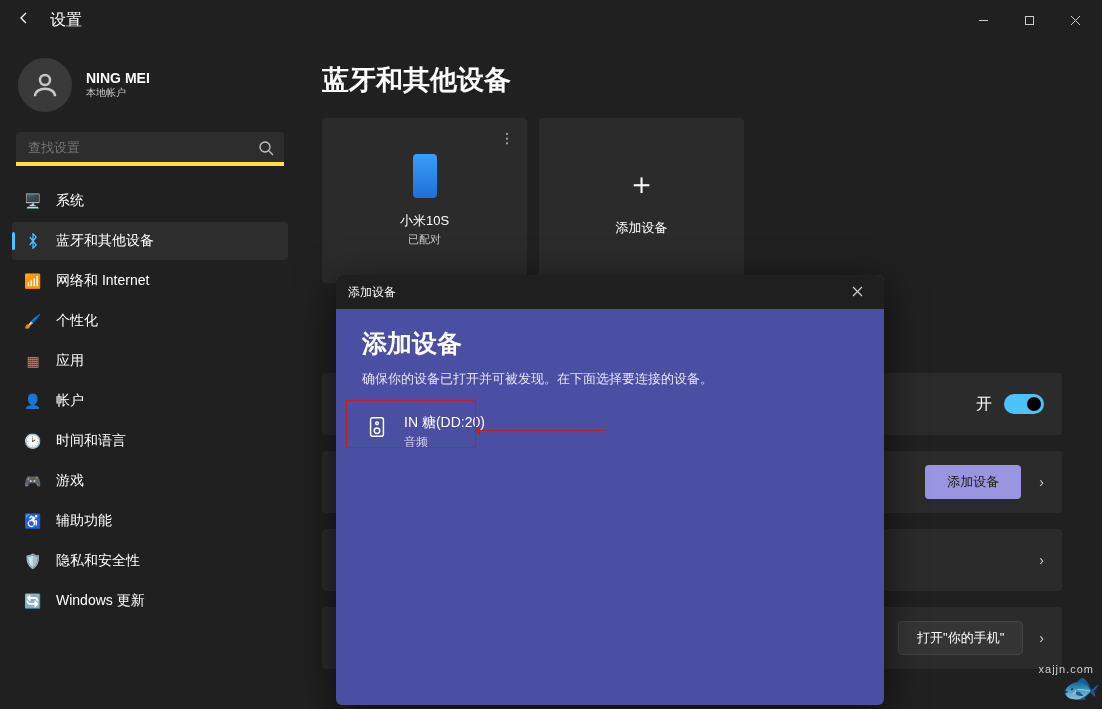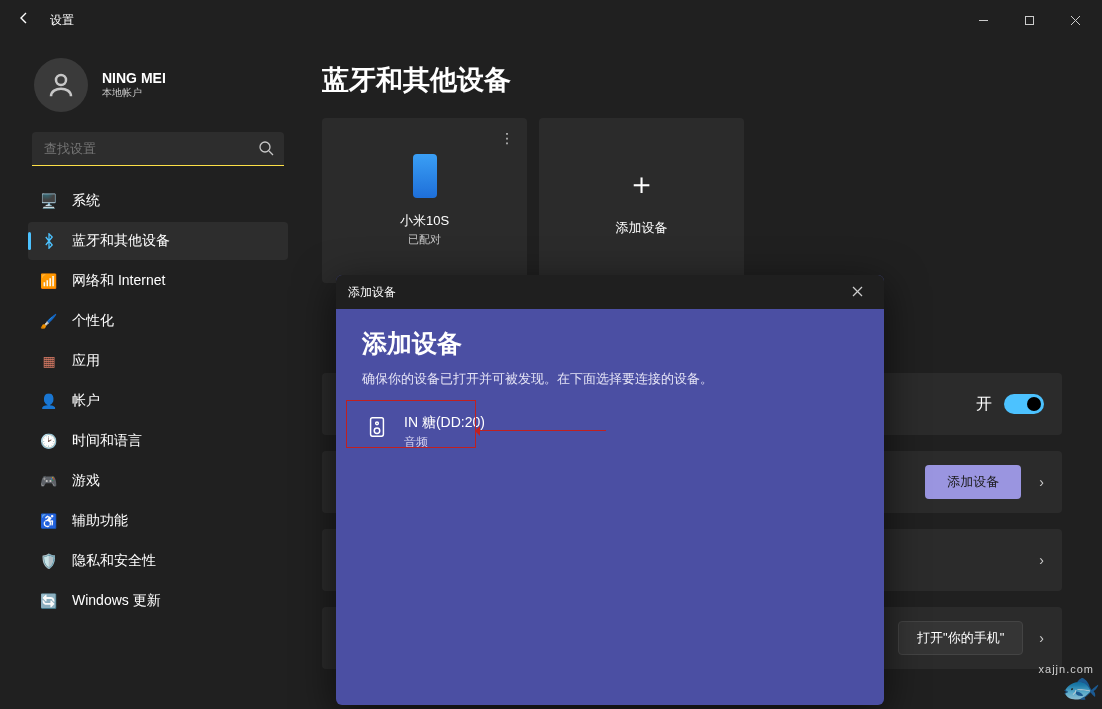--- a/index.html
+++ b/index.html
@@ -18,37 +18,37 @@
   }
   * { box-sizing: border-box; font-family: "Segoe UI", "Microsoft YaHei", sans-serif; }
   body {
     margin: 0; width: 1102px; height: 709px;
     background: var(--bg); color: var(--text);
     overflow: hidden; position: relative;
   }
   
   .titlebar { height: 40px; display:flex; align-items:center; padding:0 4px; }
   .titlebar .back { width:40px; text-align:center; font-size:16px; color:var(--text); cursor:pointer; }
-  .titlebar .app-title { font-size:12px; margin-left:6px; }
+  .titlebar .app-title { font-size:16px; margin-left:6px; }
   .win-controls { margin-left:auto; display:flex; }
   .win-btn { width:46px; height:40px; display:flex; align-items:center; justify-content:center; color:#ccc; }
 
   .app-body { display:flex; height:calc(100% - 40px); }
 
   
-  .sidebar { width: 300px; padding: 8px 12px 0 28px; display:flex; flex-direction:column; gap:6px; }
+  .sidebar { width: 300px; padding: 8px 12px 0 12px; display:flex; flex-direction:column; gap:6px; }
   .profile { display:flex; align-items:center; gap:14px; padding:10px 6px 14px 6px; }
   .avatar { width:54px; height:54px; border-radius:50%; background:#3a3a3a; display:flex; align-items:center; justify-content:center; }
   .avatar svg { width:30px; height:30px; fill:none; stroke:#c7c7c7; stroke-width:2; }
   .profile-name { font-size:14px; font-weight:600; }
   .profile-sub { font-size:10px; color:var(--text-dim); }
 
   .search { position:relative; margin:0 4px 10px 4px; }
   .search input {
-    width:100%; height:34px; background:#2d2d2d; border:none; border-bottom:1px solid #fde047;
+    width:100%; height:34px; background:#2d2d2d; border:none; border-bottom:4px solid #fde047;
     padding:0 36px 0 12px; color:#fff; font-size:13px; border-radius:4px 4px 0 0;
   }
   .search .icon { position:absolute; right:10px; top:8px; color:#c7c7c7; }
 
   .nav { display:flex; flex-direction:column; gap:2px; }
   .nav-item {
     height:38px; display:flex; align-items:center; gap:14px;
     padding:0 12px; border-radius:4px; font-size:14px; cursor:pointer;
     position:relative;
   }

